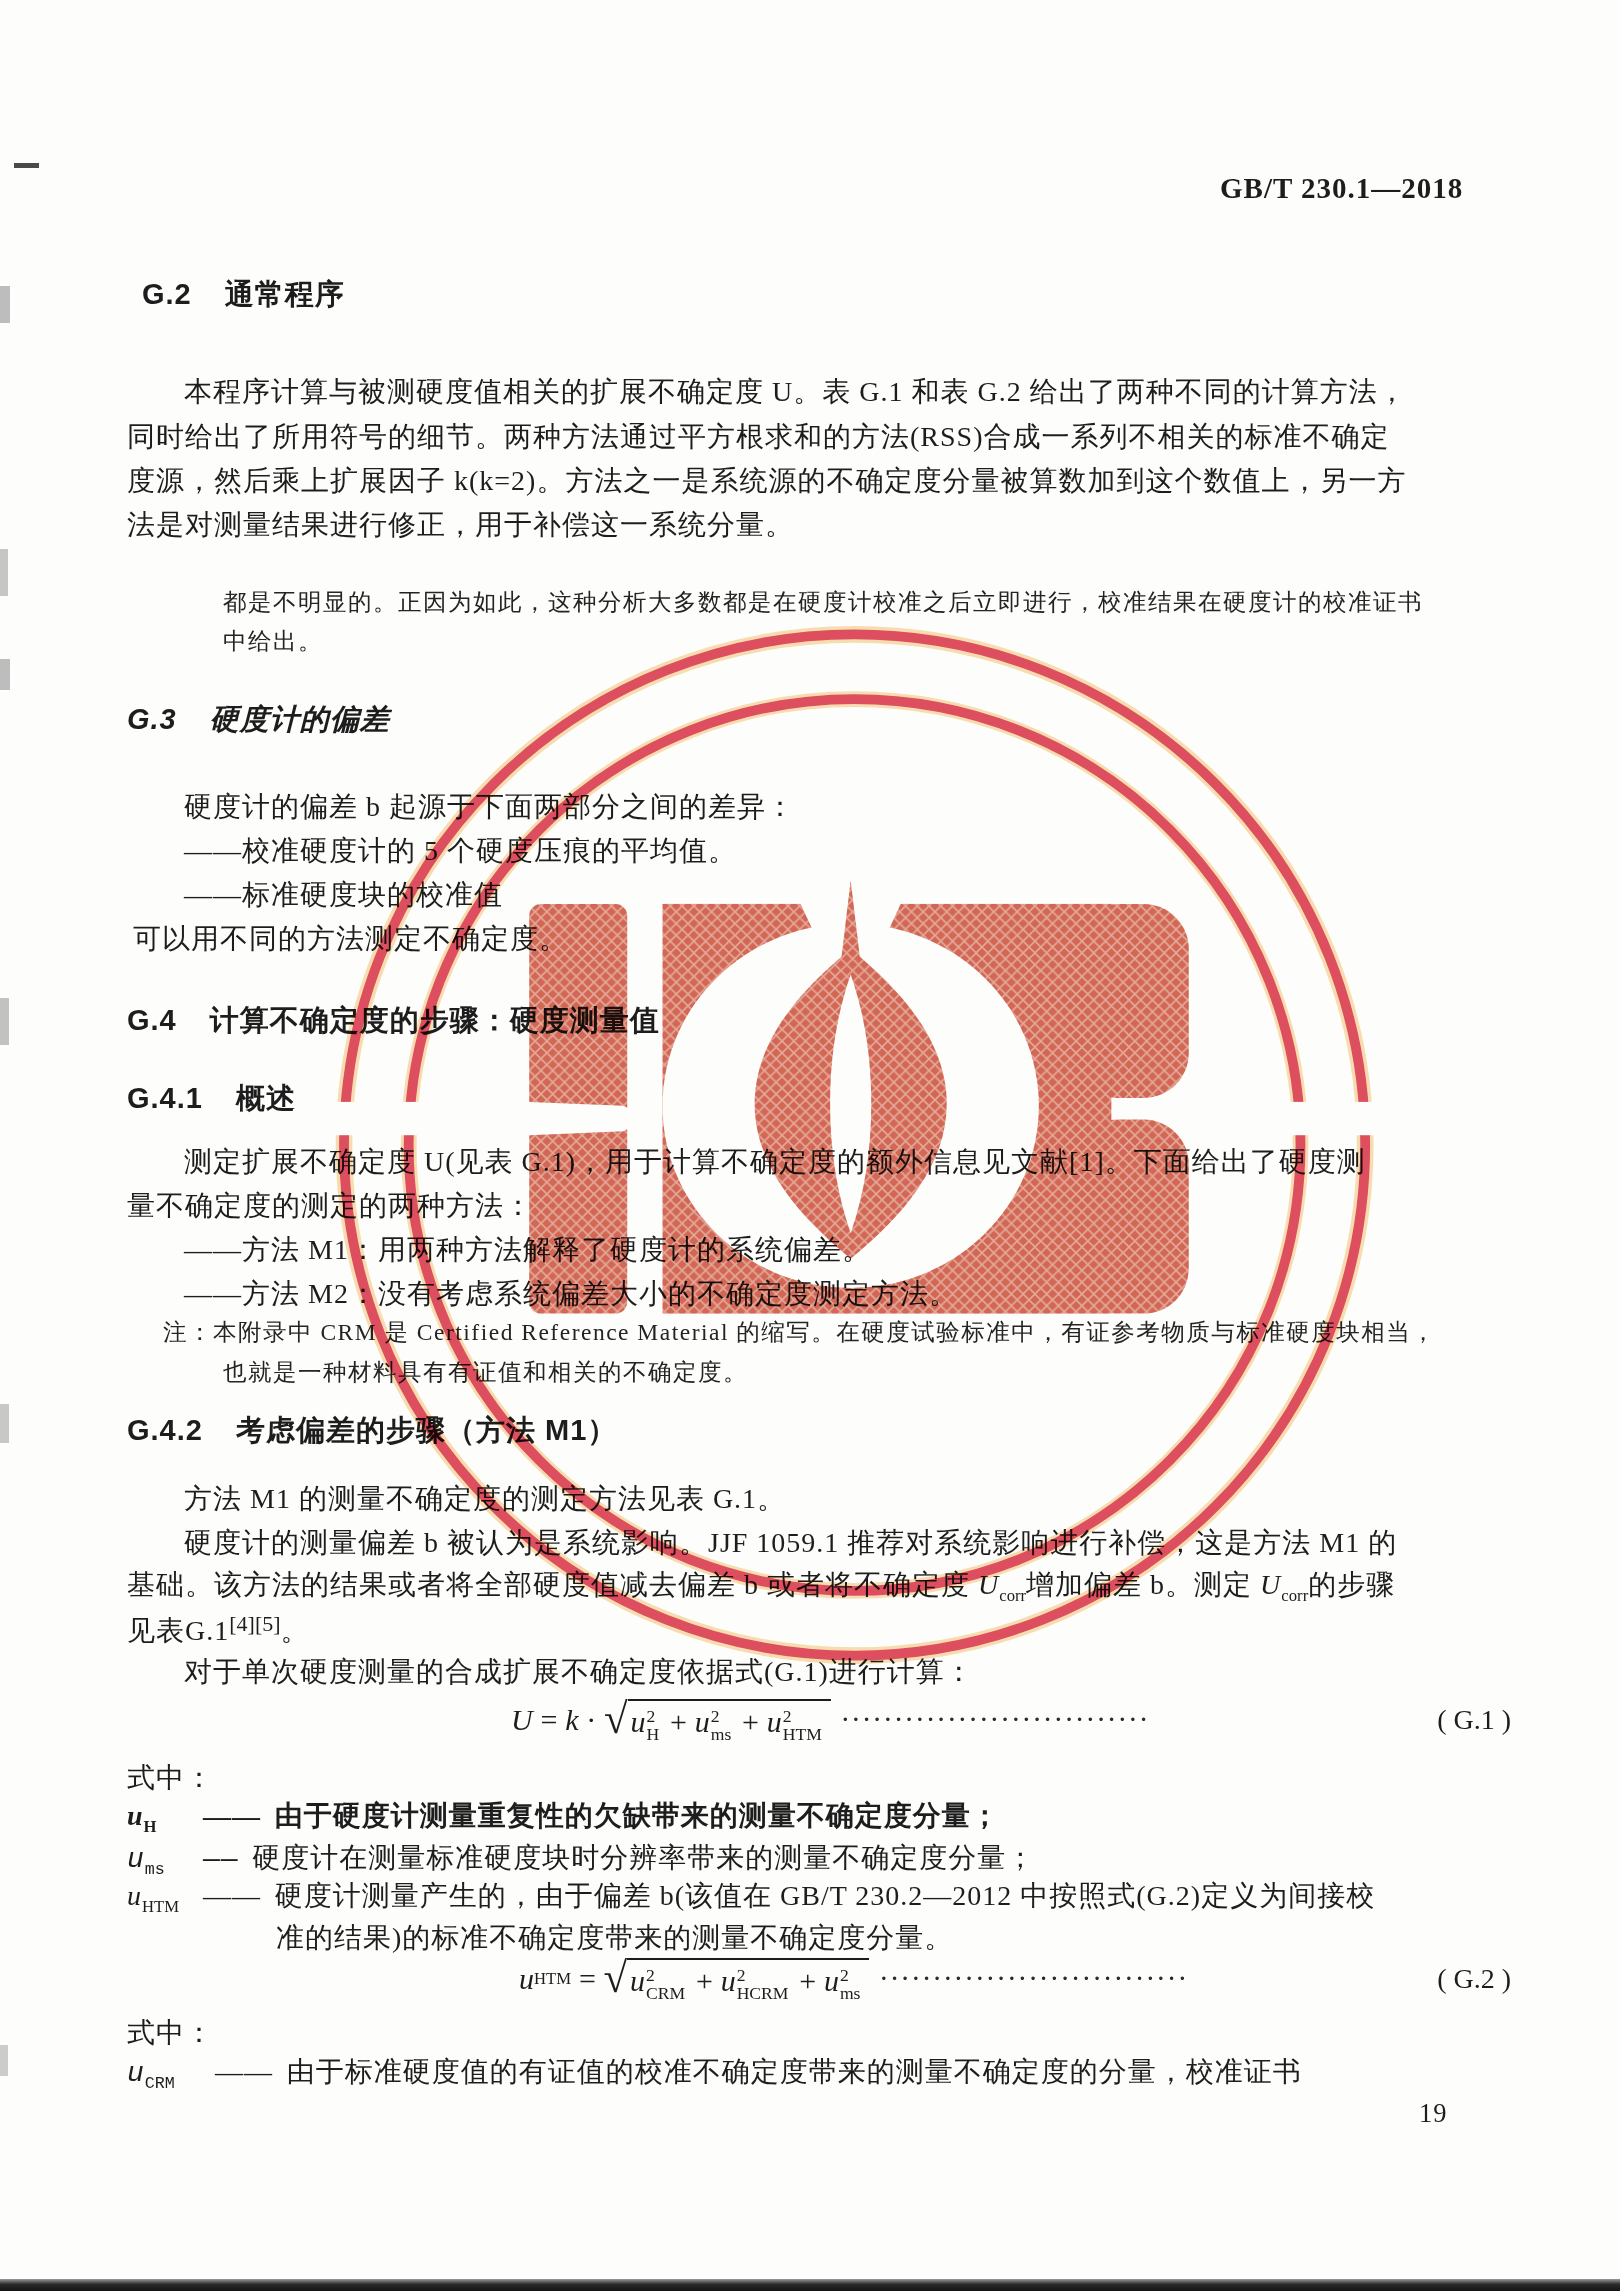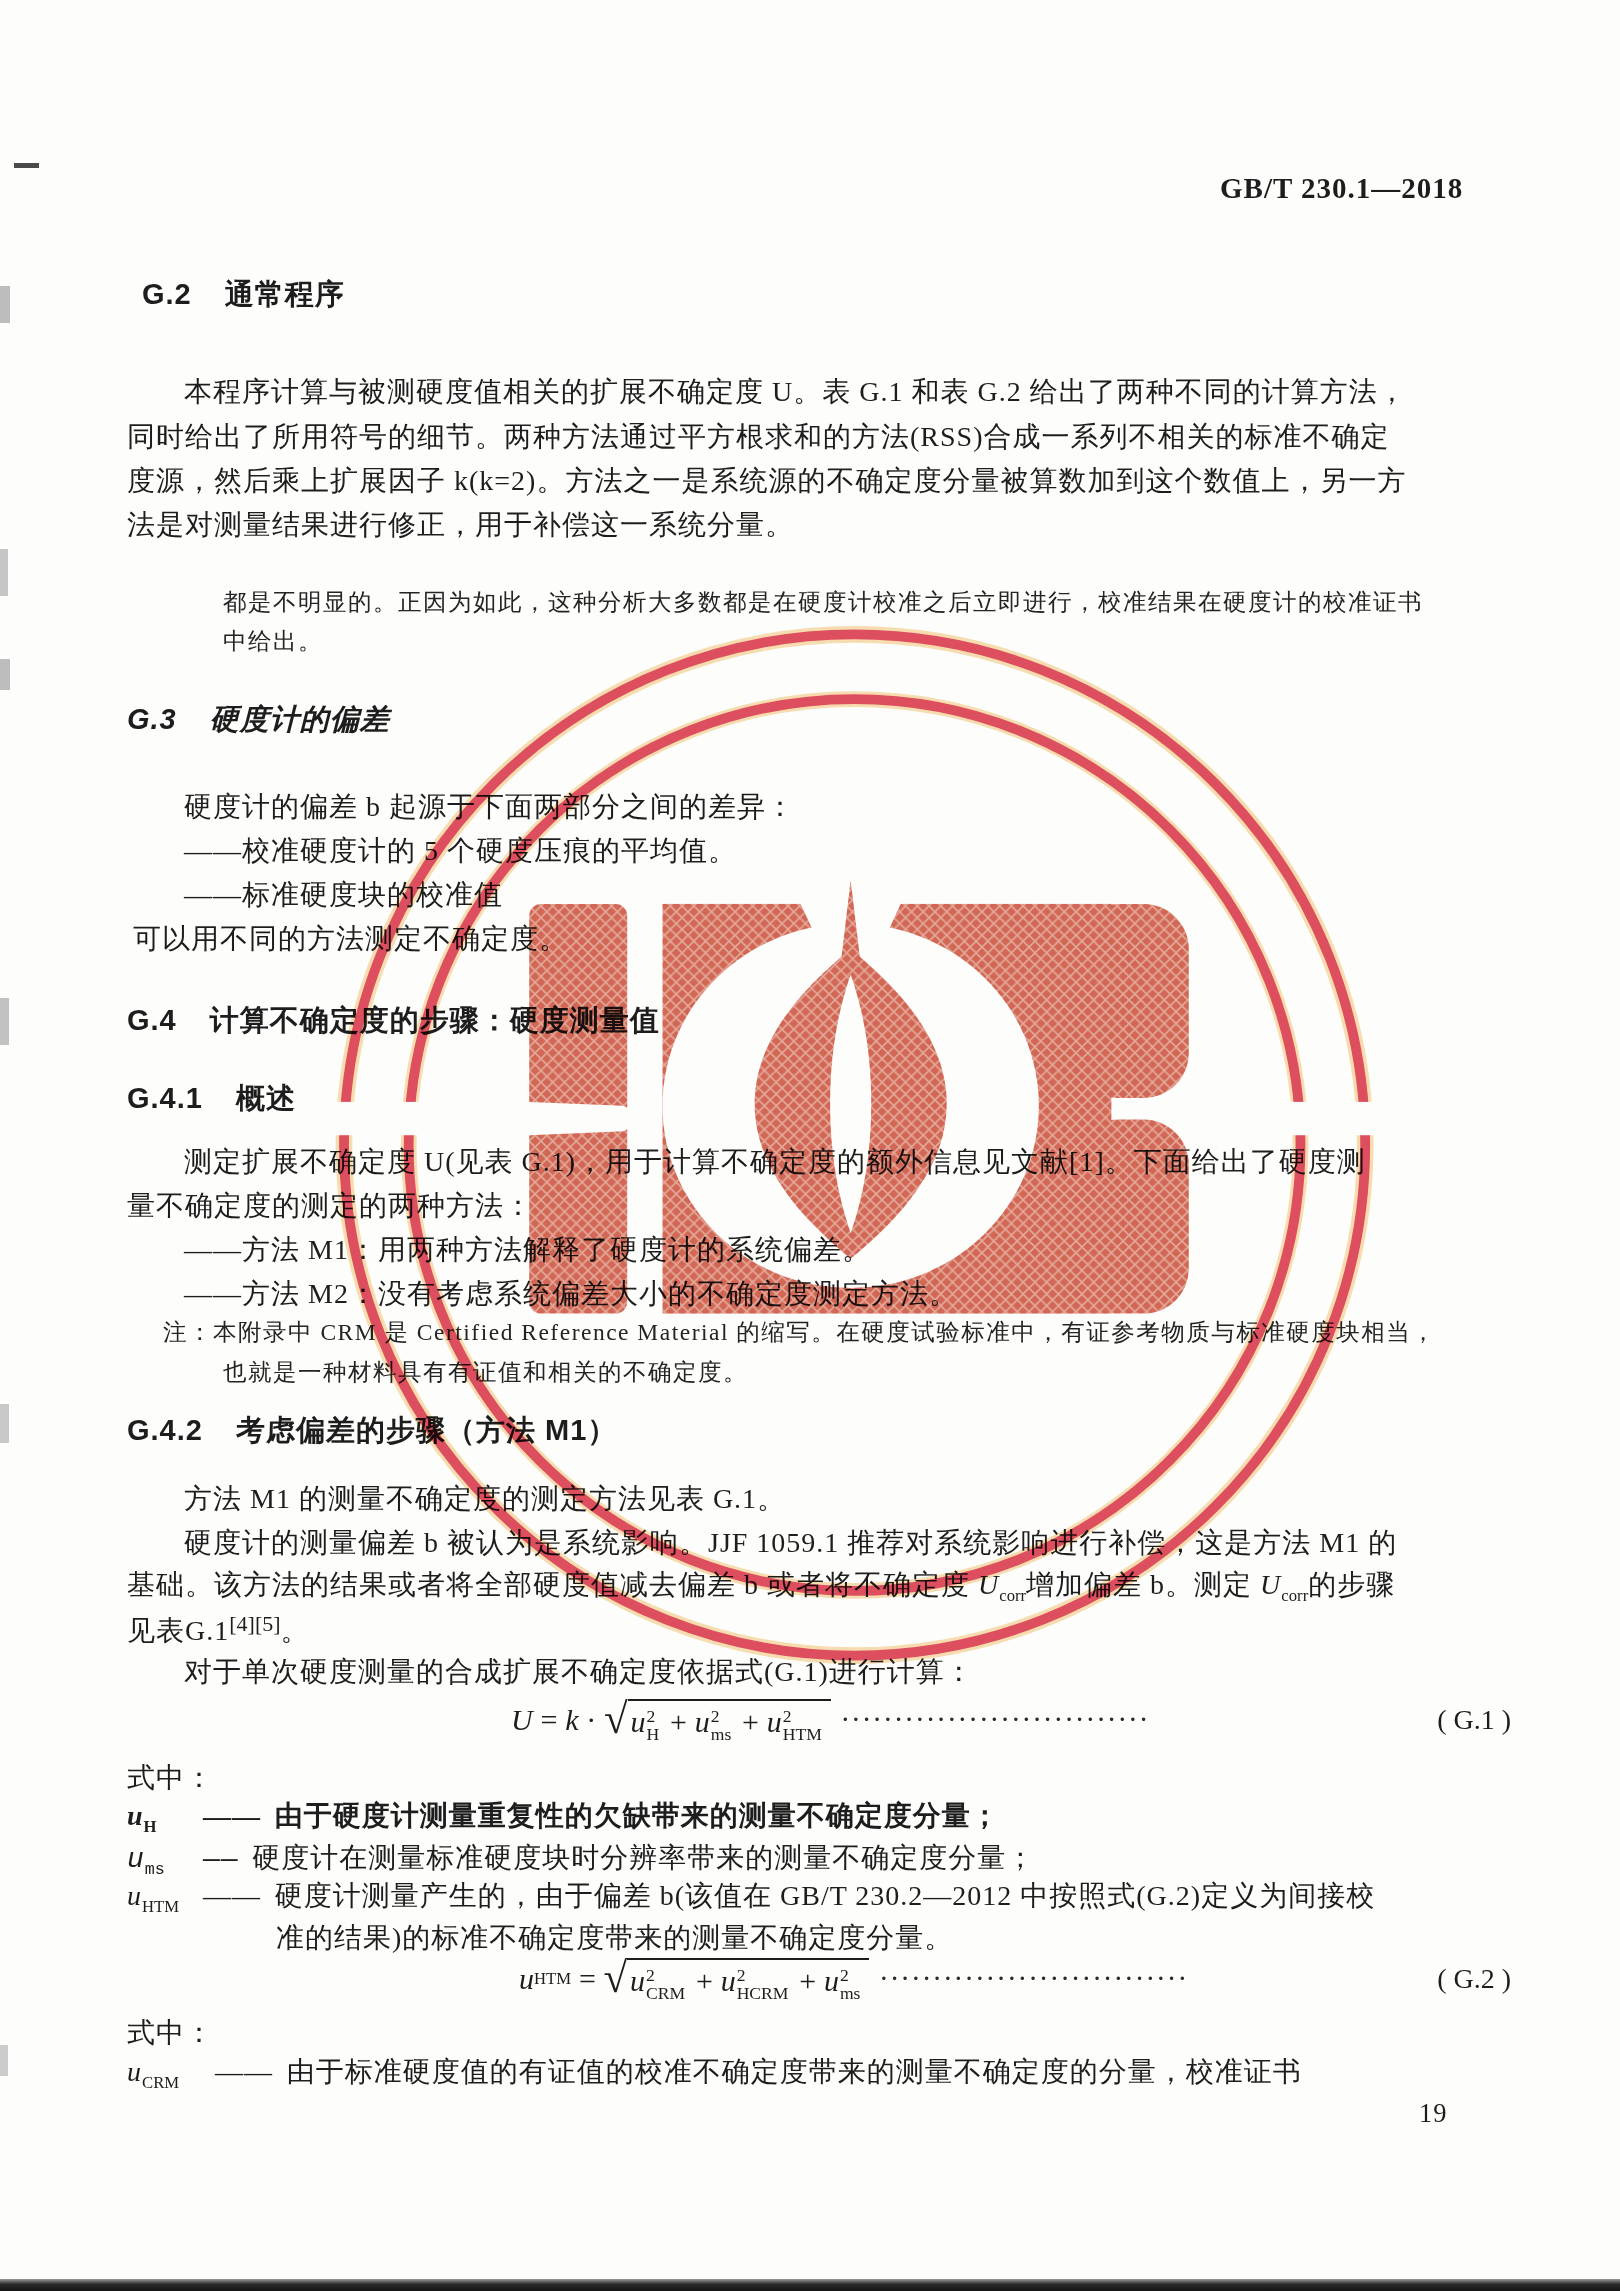--- a/index.html
+++ b/index.html
@@ -167,21 +167,21 @@
           </span>
         </span>
     </span>
     <span class="f-dots">·····························</span>
     <span class="f-label">( G.2 )</span>
   </div>
 
   <div class="line" style="left:127px;top:2014px;">式中：</div>
 
   <div class="line" style="left:127px;top:2053px;">
-    <span class="t-sym" style="width:88px;"><i>u</i><sub>CRM</sub></span><span class="t-dash">——</span><span>由于标准硬度值的有证值的校准不确定度带来的测量不确定度的分量，校准证书</span>
+    <span class="t-sym" style="width:88px;font-family:Liberation Mono, monospace;"><i>u</i><sub>CRM</sub></span><span class="t-dash">——</span><span>由于标准硬度值的有证值的校准不确定度带来的测量不确定度的分量，校准证书</span>
   </div>
 
   <div class="line pageno" style="left:1419px;top:2096px;">19</div>
 
   <svg class="stamp" viewBox="0 0 1653 2338" xmlns="http://www.w3.org/2000/svg">
     <defs>
       <pattern id="hatch" width="12" height="12" patternUnits="userSpaceOnUse">
         <rect width="12" height="12" fill="#cf5742"></rect>
         <path d="M0,0 L12,12 M12,0 L0,12" stroke="#f6ddd2" stroke-width="1.6" opacity="0.55" fill="none"></path>
       </pattern>

